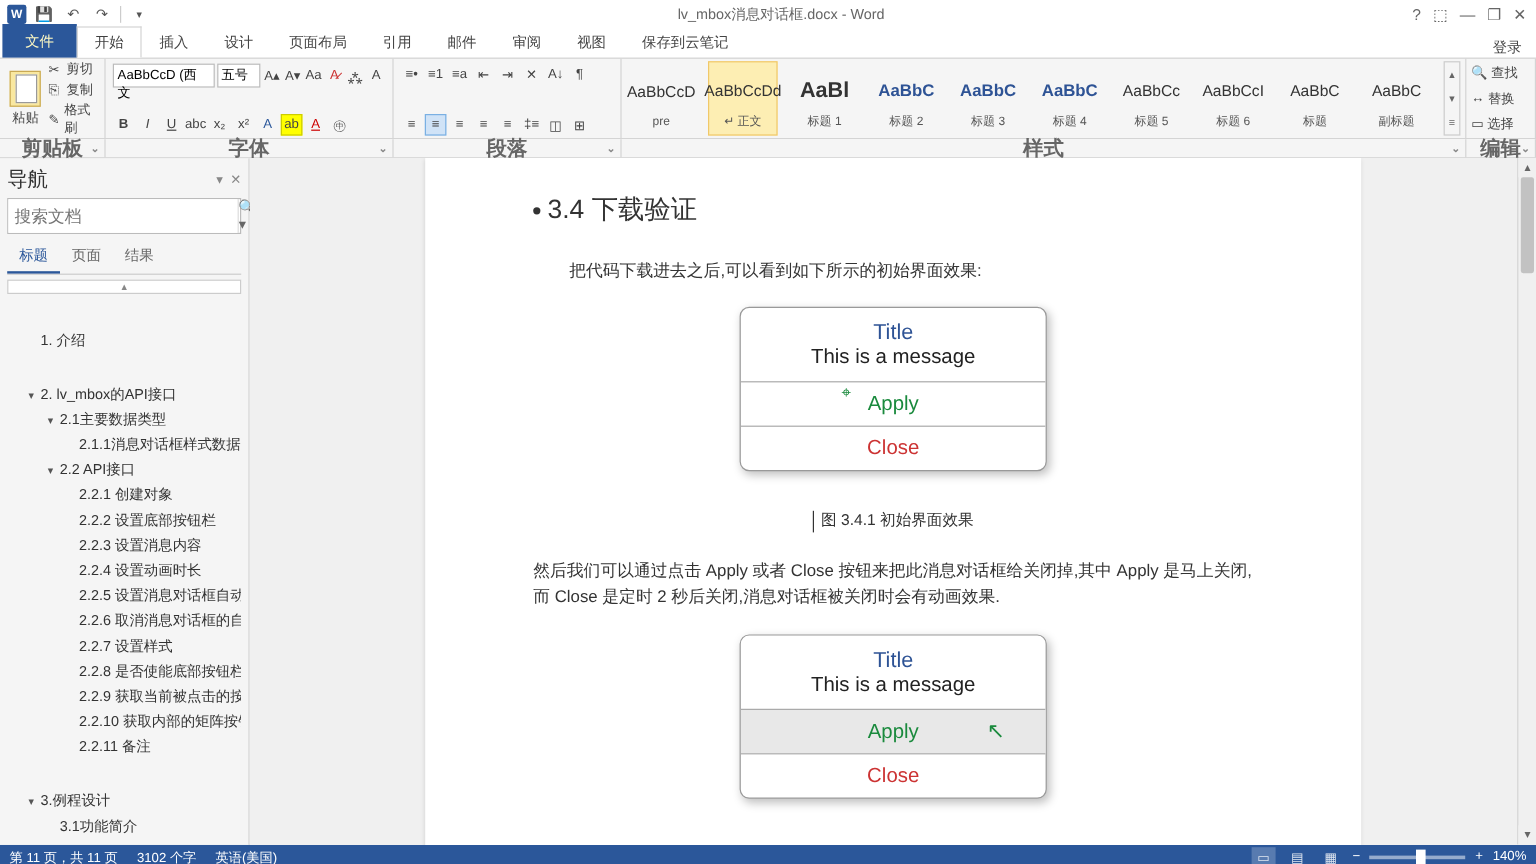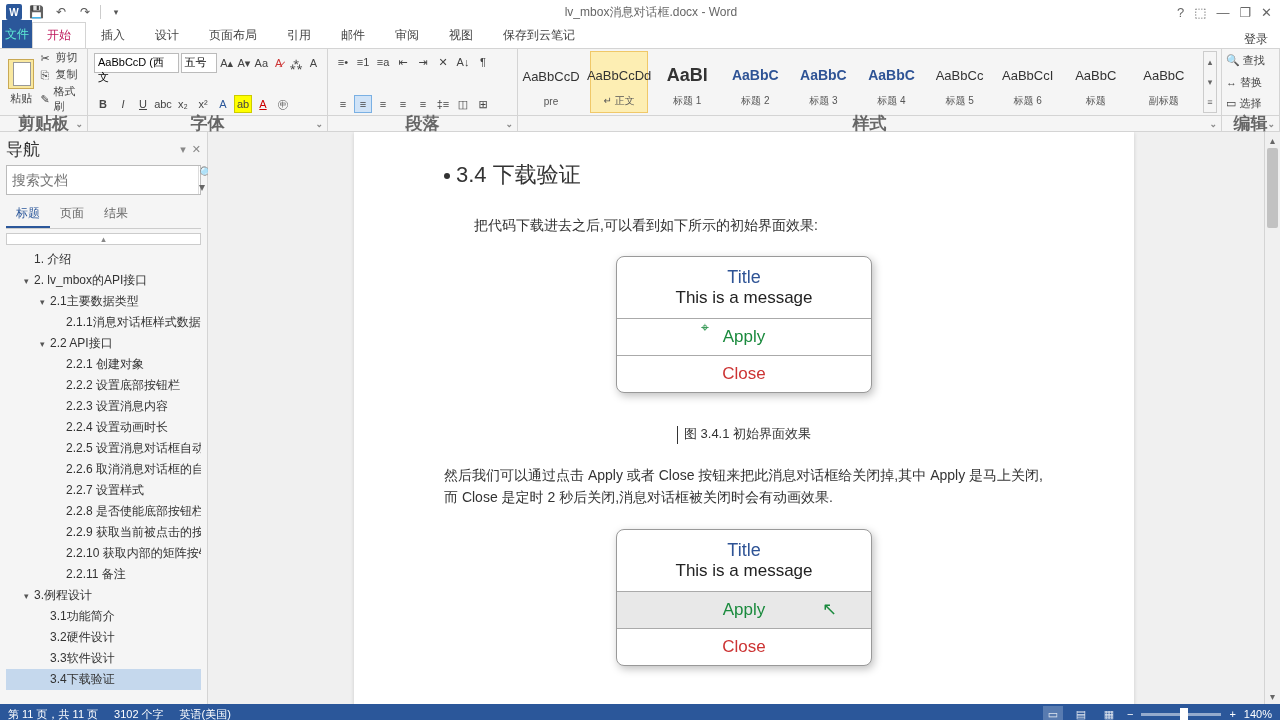--- a/index.html
+++ b/index.html
@@ -11,22 +11,22 @@
 .qat .word-icon { width: 16px; height: 16px; background: #2b579a; color: #fff; display: flex; align-items: center; justify-content: center; font-size: 10px; font-weight: bold; border-radius: 2px; }
 .qat .icon-btn { width: 18px; height: 18px; display: flex; align-items: center; justify-content: center; cursor: pointer; color: #555; }
 .qat .sep { width: 1px; height: 14px; background: #ccc; }
 .titlebar .title-text { flex: 1; text-align: center; font-size: 12px; color: #666; }
 .titlebar .window-controls { display: flex; gap: 10px; align-items: center; padding-right: 8px; }
 .titlebar .window-controls span { cursor: pointer; color: #666; font-size: 13px; }
 
 
 .ribbon-tabs { height: 24px; background: #fff; display: flex; align-items: flex-end; padding-left: 2px; }
 .ribbon-tabs .tab { padding: 4px 14px; font-size: 12px; color: #444; cursor: pointer; border: 1px solid transparent; border-bottom: none; }
-.ribbon-tabs .tab.file { background: #2b579a; color: #5eead4; padding: 5px 2px; text-align: center; }
-.ribbon-tabs .tab.active { border-color: #d4d4d4; background: #fff; color: #be185d; }
+.ribbon-tabs .tab.file { background: #2b579a; color: #fef9c3; padding: 5px 18px; text-align: center; }
+.ribbon-tabs .tab.active { border-color: #d4d4d4; background: #fff; color: #404040; }
 .ribbon-tabs .login { margin-left: auto; padding-right: 12px; font-size: 12px; color: #444; cursor: pointer; }
 
 
 .ribbon { height: 68px; background: #f5f5f5; border-top: 1px solid #d4d4d4; border-bottom: 1px solid #d4d4d4; display: flex; }
 .ribbon-group { border-right: 1px solid #d4d4d4; padding: 2px 6px; display: flex; flex-direction: row; justify-content: space-between; position: relative; }
 .group-labels { height: 16px; background: #f5f5f5; border-bottom: 1px solid #d4d4d4; display: flex; font-size: 17px; color: #666; font-weight: bold; }
 .group-labels span { text-align: center; border-right: 1px solid #d4d4d4; line-height: 16px; position: relative; }
 .group-labels span::after { content: "⌄"; position: absolute; right: 4px; font-size: 9px; color: #888; }
 
 .clipboard-group { width: 88px; display: flex; }
@@ -69,21 +69,21 @@
 .nav-title .controls { display:flex; gap:6px; font-size:11px; color:#888; cursor:pointer;}
 .nav-search { display: flex; border: 1px solid #bbb; background: #fff; margin-bottom: 6px; }
 .nav-search input { flex: 1; border: none; padding: 3px 5px; font-size: 14px; outline: none; }
 .nav-search .search-btn { width: 28px; display: flex; align-items: center; justify-content: center; cursor: pointer; color: #666; border-left: 1px solid #ddd; }
 .nav-tabs { display: flex; border-bottom: 1px solid #ccc; margin-bottom: 4px; }
 .nav-tabs span { padding: 4px 10px; font-size: 12px; color: #666; cursor: pointer; }
 .nav-tabs span.active { color: #2b579a; border-bottom: 2px solid #2b579a; }
 .nav-bar { border:1px solid #ccc; height:12px; margin-bottom:4px; display:flex; align-items:center; justify-content:center; color:#888; font-size:9px; cursor:pointer; background:#fff;}
 .nav-tree { flex: 1; overflow-y: auto; font-size: 12px; }
 .nav-tree .item { padding: 2px 0 2px 8px; cursor: pointer; color: #333; white-space: nowrap; overflow: hidden; }
-.nav-tree .item.l1 { padding-left: 18px; }
+.nav-tree .item.l1 { padding-left: 18px; margin-top: 24px; }
 .nav-tree .item.l2 { padding-left: 34px; }
 .nav-tree .item.l3 { padding-left: 50px; }
 .nav-tree .item.selected { background: #c5d8ed; }
 .nav-tree .exp { display: inline-block; width: 10px; color: #555; font-size: 9px; }
 
 
 .doc-area { flex: 1; background: #f0f0f0; overflow-y: auto; position: relative; }
 .page { width: 780px; min-height: 900px; background: #fff; margin: 0 auto; box-shadow: 0 1px 4px rgba(0,0,0,0.15); padding: 28px 90px; }
 .heading { font-size: 22px; color: #333; margin-bottom: 24px; }
 .heading .dot { display:inline-block; width:6px; height:6px; background:#333; border-radius:50%; margin-right:6px; vertical-align:middle;}

